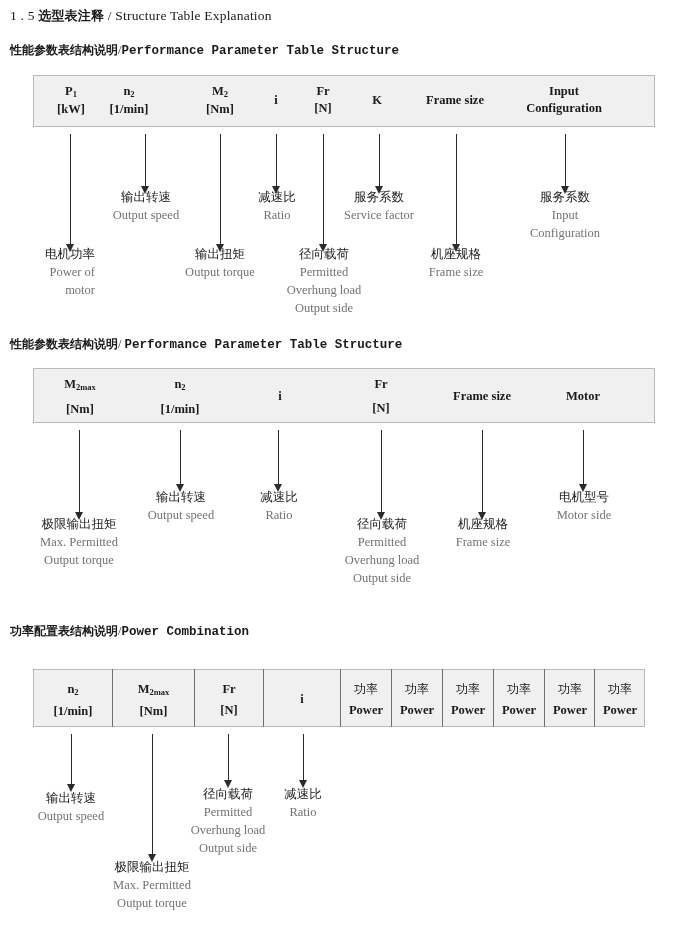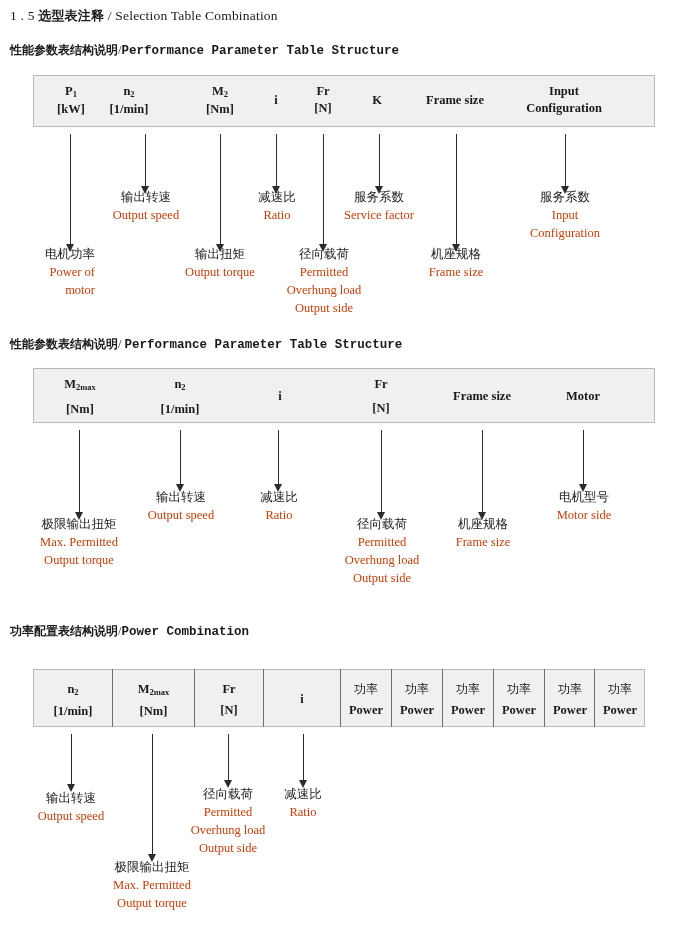--- a/index.html
+++ b/index.html
@@ -115,31 +115,31 @@
   .note .cn {
     display: block;
     font-family: "DejaVu Sans", sans-serif;
     font-size: 12.5px;
     color: #222;
   }
   .note .en {
     display: block;
     font-family: "Liberation Serif", "DejaVu Serif", serif;
     font-size: 12.5px;
-    color: #c2410c;
+    color: #737373;
   }
 </style>
 </head>
 <body>
 
 <div class="abs sec-title" style="left:10px; top:7px;">
   <span class="num">1 . 5</span>
   <span class="cn">选型表注释</span>
   <span>/</span>
-  <span>Selection Table Combination</span>
+  <span>Structure Table Explanation</span>
 </div>
 
 <div class="abs sub-title" style="left:10px; top:42px;">
   <span class="cn">性能参数表结构说明</span><span class="sep">/</span><span class="en">Performance Parameter Table Structure</span>
 </div>
 
 <div class="tbl" style="left:33px; top:75px; width:622px; height:52px;">
 </div>
 
 <div class="cell" style="left:40px; top:83px; width:62px;">

